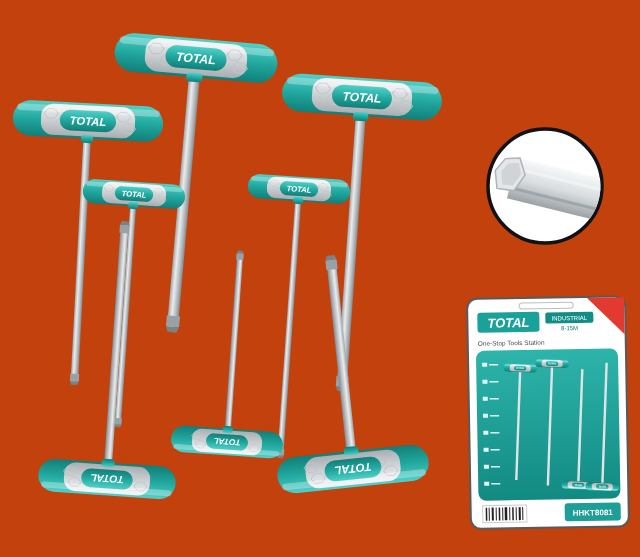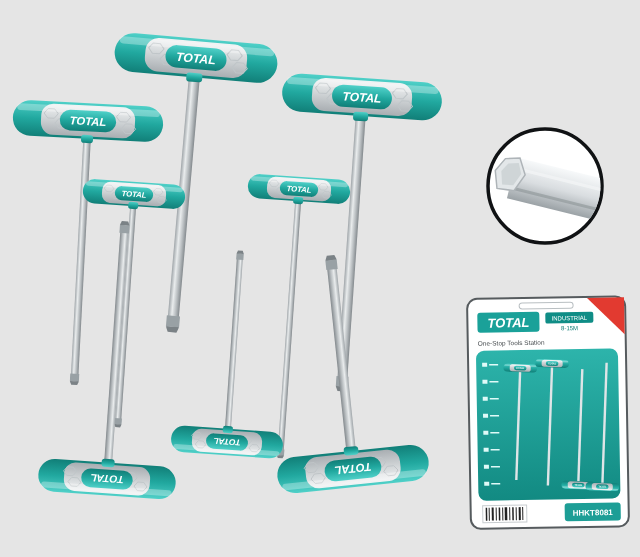--- a/index.html
+++ b/index.html
@@ -1,16 +1,16 @@
 <!DOCTYPE html>
 <html><head>
 <meta charset="utf-8">
 <style>
   html,body{margin:0;padding:0;background:#ffffff;}
-  .stage{position:relative;width:640px;height:557px;background:#e5e5e5;overflow:hidden;
+  .stage{position:relative;width:640px;height:557px;background:#c2410c;overflow:hidden;
          font-family:"Liberation Sans",sans-serif;}
   svg{display:block;}
   text{font-family:"Liberation Sans",sans-serif;}
   .brand-text{font-weight:bold;font-style:italic;}
 </style>
 </head>
 <body>
 
 <div class="stage">
 <svg width="640" height="557" viewBox="0 0 640 557">

